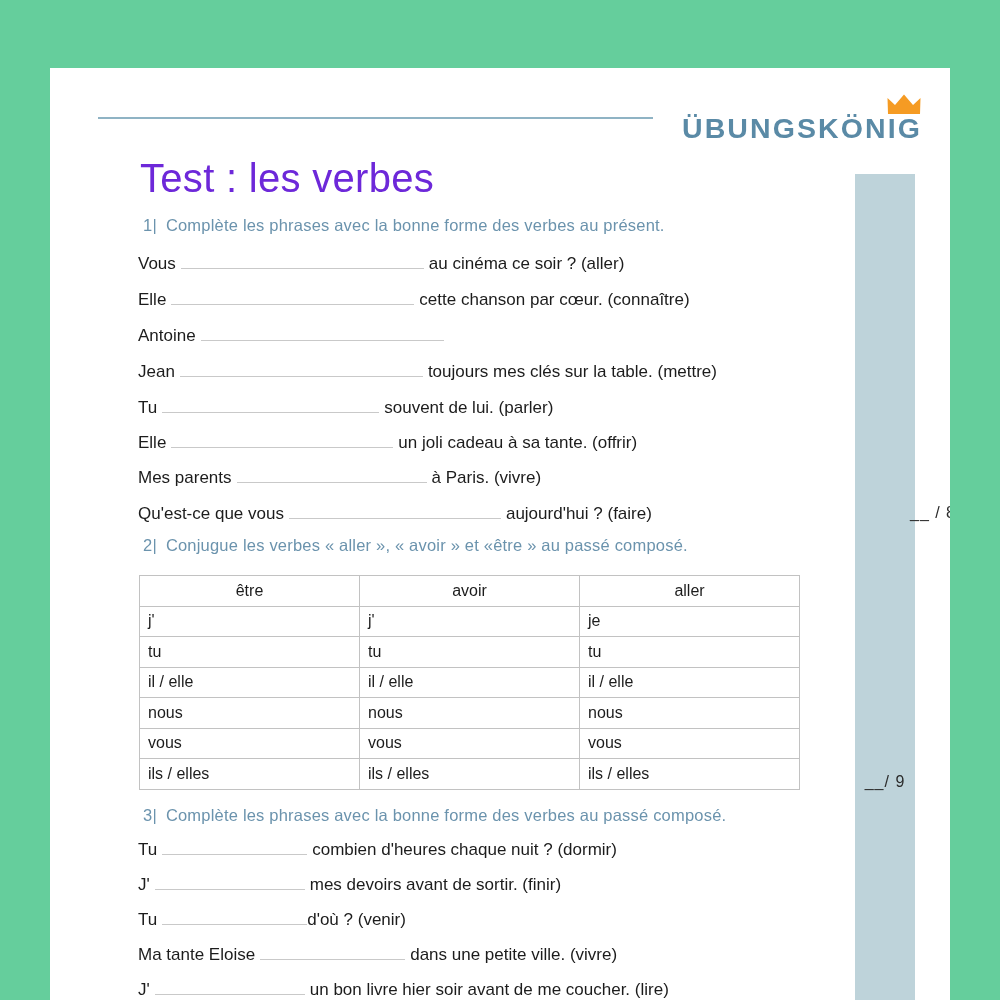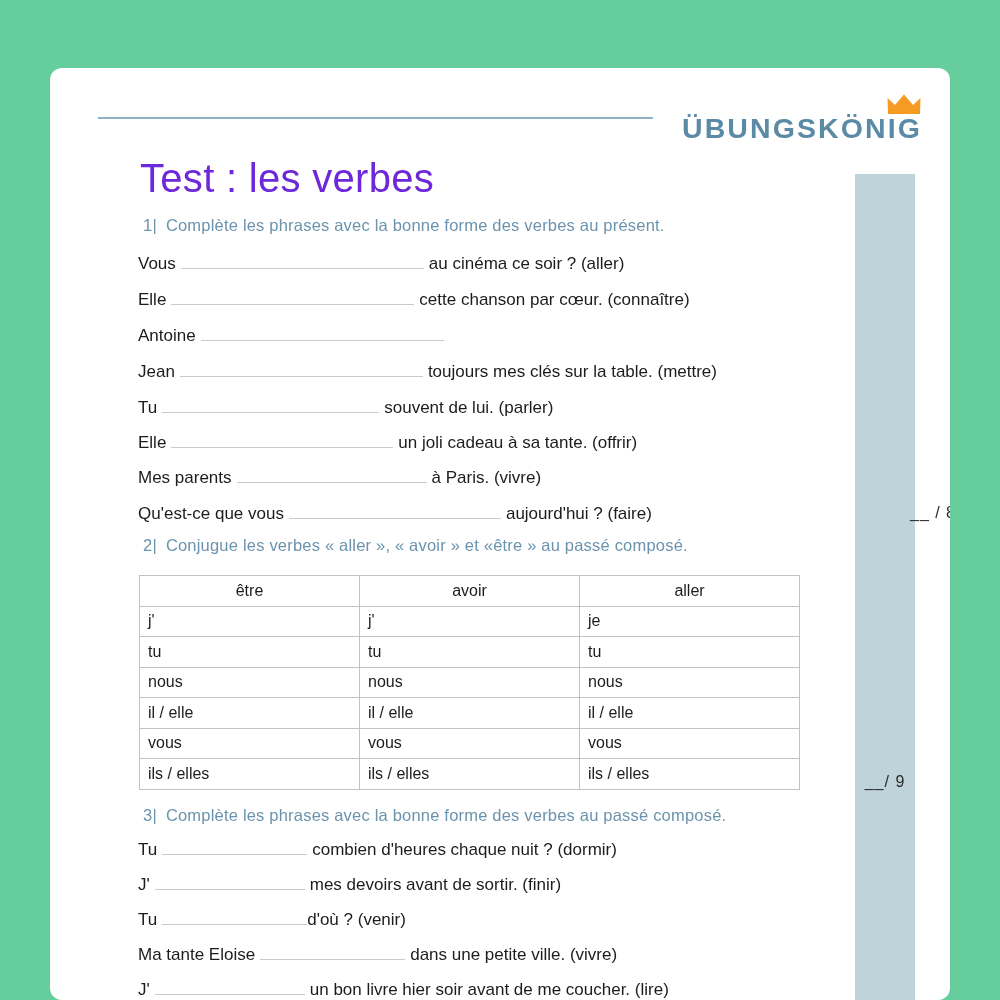--- a/index.html
+++ b/index.html
@@ -16,21 +16,20 @@
 
   
   #sheet {
     position: absolute;
     left: 50px;
     top: 68px;
     width: 900px;
     height: 932px;
     background: #ffffff;
     overflow: hidden;
-    border-radius: 12px;
   }
 
   
   #header-rule {
     position: absolute;
     left: 48px;
     top: 49px;
     width: 555px;
     height: 2px;
     background: #8fb3c4;
@@ -228,28 +227,28 @@
         <td>j'</td>
         <td>j'</td>
         <td>je</td>
       </tr>
       <tr>
         <td>tu</td>
         <td>tu</td>
         <td>tu</td>
       </tr>
       <tr>
+        <td>il / elle</td>
+        <td>il / elle</td>
+        <td>il / elle</td>
+      </tr>
+      <tr>
         <td>nous</td>
         <td>nous</td>
         <td>nous</td>
-      </tr>
-      <tr>
-        <td>il / elle</td>
-        <td>il / elle</td>
-        <td>il / elle</td>
       </tr>
       <tr>
         <td>vous</td>
         <td>vous</td>
         <td>vous</td>
       </tr>
       <tr>
         <td>ils / elles</td>
         <td>ils / elles</td>
         <td>ils / elles</td>

